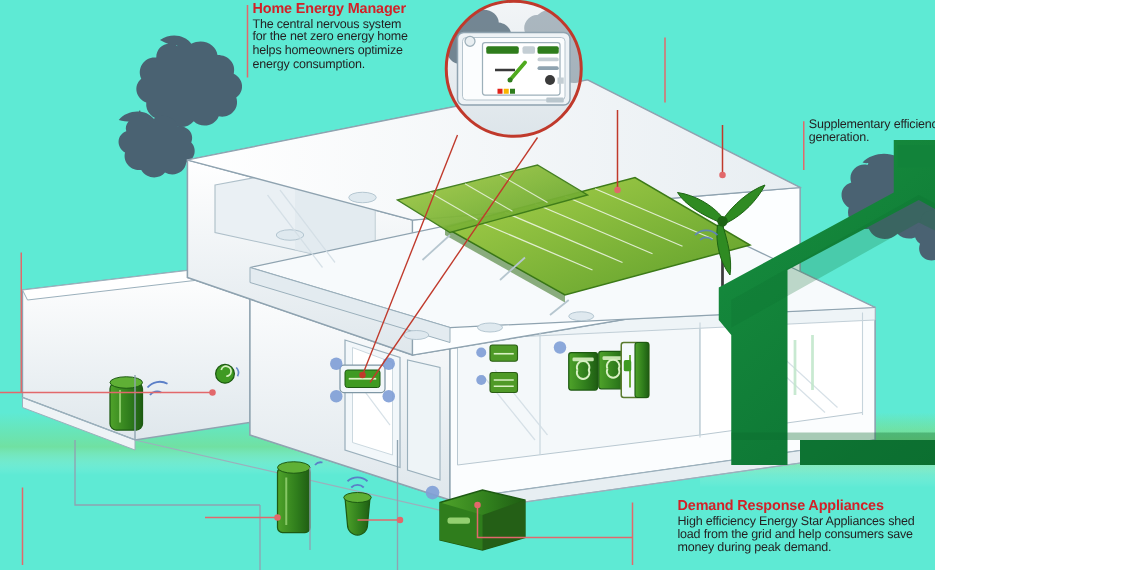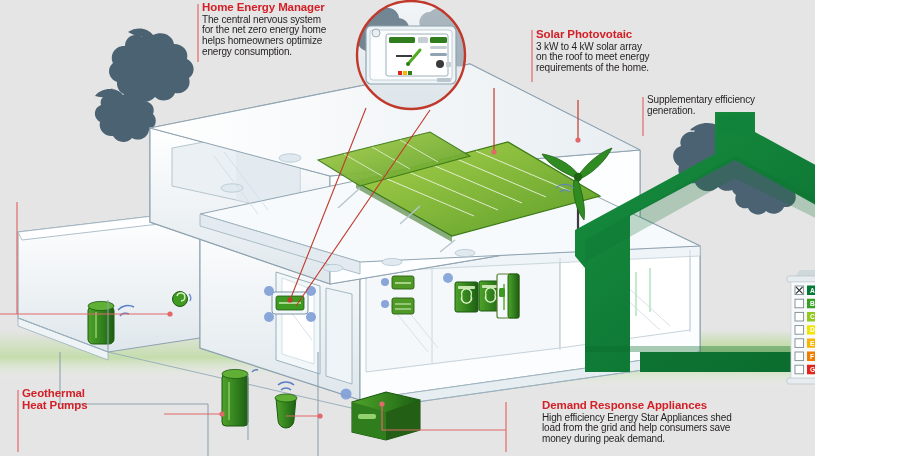--- a/index.html
+++ b/index.html
@@ -1,21 +1,21 @@
 <!DOCTYPE html>
 <html><head>
 <meta charset="utf-8">
 <style>
   html,body{margin:0;padding:0;}
   body{
     width:900px;height:456px;overflow:hidden;background:#ffffff;
     font-family:"Liberation Sans",sans-serif;
     -webkit-font-smoothing:antialiased;
   }
-  #stage{position:relative;width:815px;height:456px;overflow:hidden;background:#e5e5e5;}
+  #stage{position:relative;width:748px;height:456px;overflow:hidden;background:#5eead4;}
   .lay{position:absolute;inset:0;}
   svg{display:block;}
 
   
   .callout{position:absolute;}
   .callout .hd{
     color:#d32027;font-weight:bold;font-size:11.5px;line-height:12.5px;
     letter-spacing:-.1px;margin:0 0 1px 0;white-space:pre-line;
   }
   .callout .bd{
@@ -456,36 +456,28 @@
   </svg>
 
   <div class="callout c-hem">
     <p class="hd">Home Energy Manager</p>
     <p class="bd">The central nervous system
 for the net zero energy home
 helps  homeowners optimize
 energy consumption.</p>
   </div>
 
-  <div class="callout c-solar">
-    <p class="hd">Solar Photovotaic</p>
-    <p class="bd">3 kW to 4 kW solar array
-on the roof to meet energy
-requirements of the home.</p>
-  </div>
 
   <div class="callout c-wind">
     <p class="bd">Supplementary efficiency
 generation.</p>
   </div>
 
 
   <div class="callout c-geo">
-    <p class="hd">Geothermal
-Heat Pumps</p>
   </div>
 
   <div class="callout c-dra">
     <p class="hd">Demand Response Appliances</p>
     <p class="bd">High efficiency Energy Star Appliances shed
 load from the grid and help consumers save
 money during peak demand.</p>
   </div>
 
 </div>

